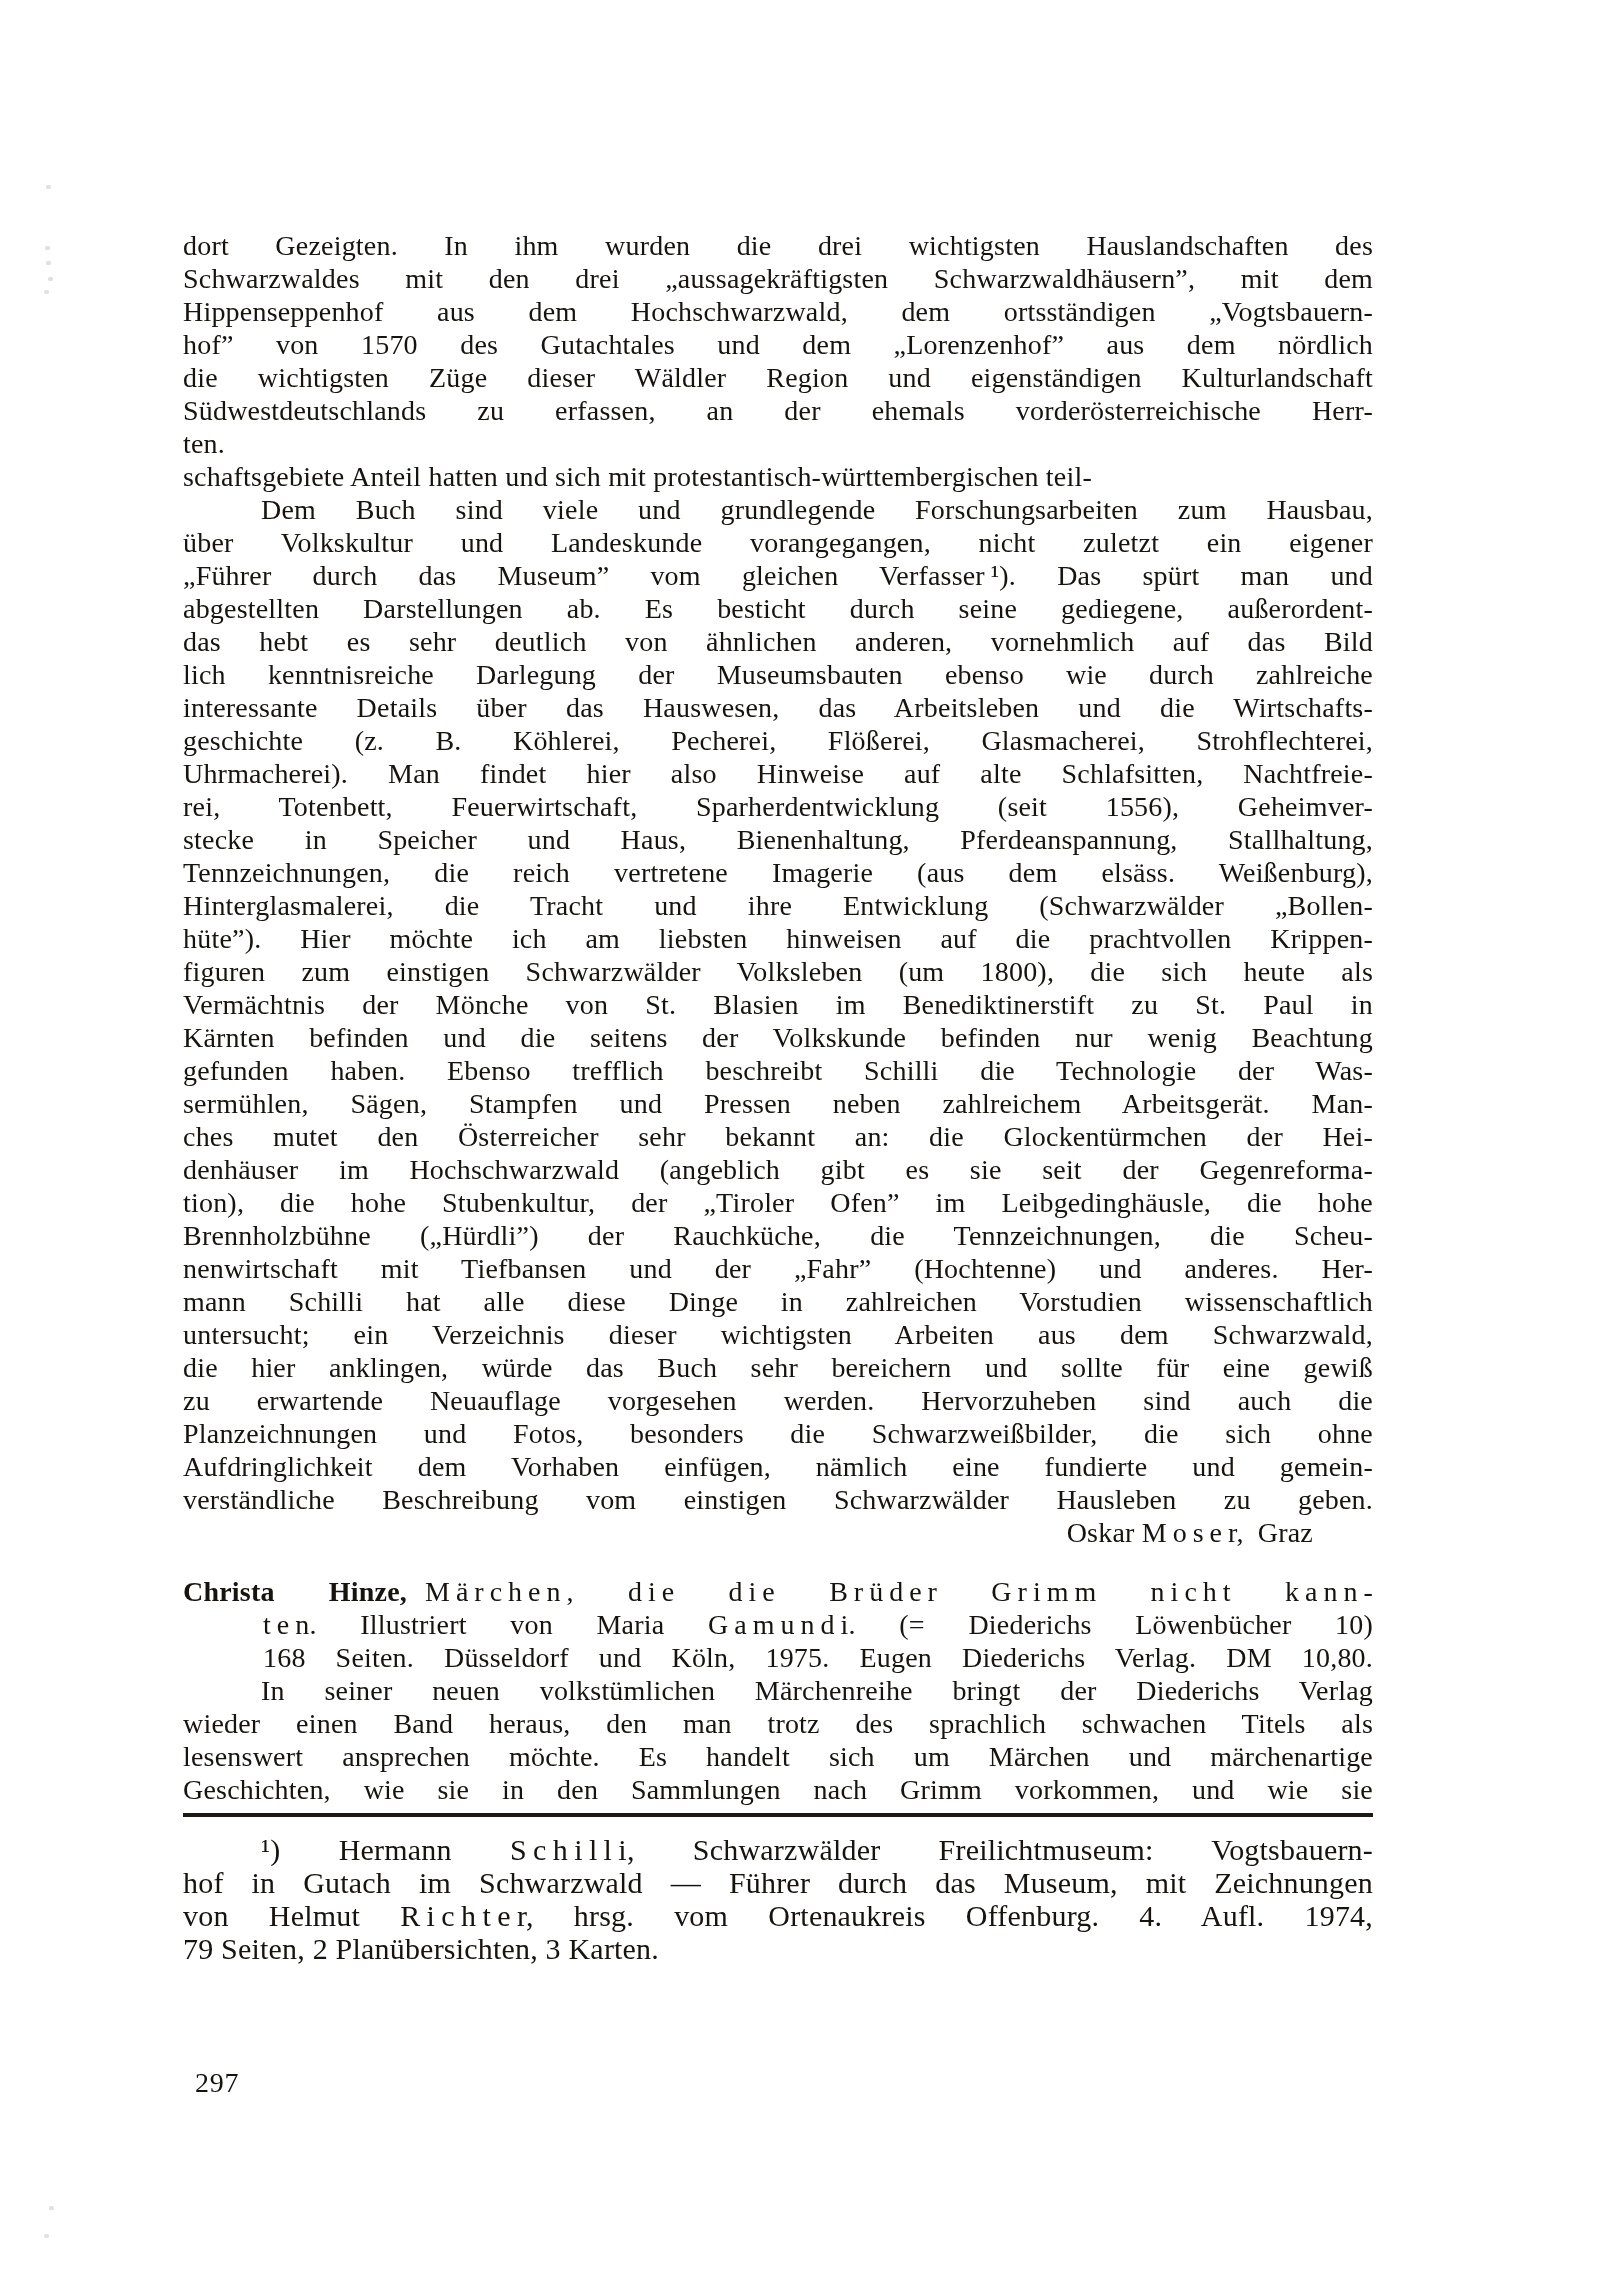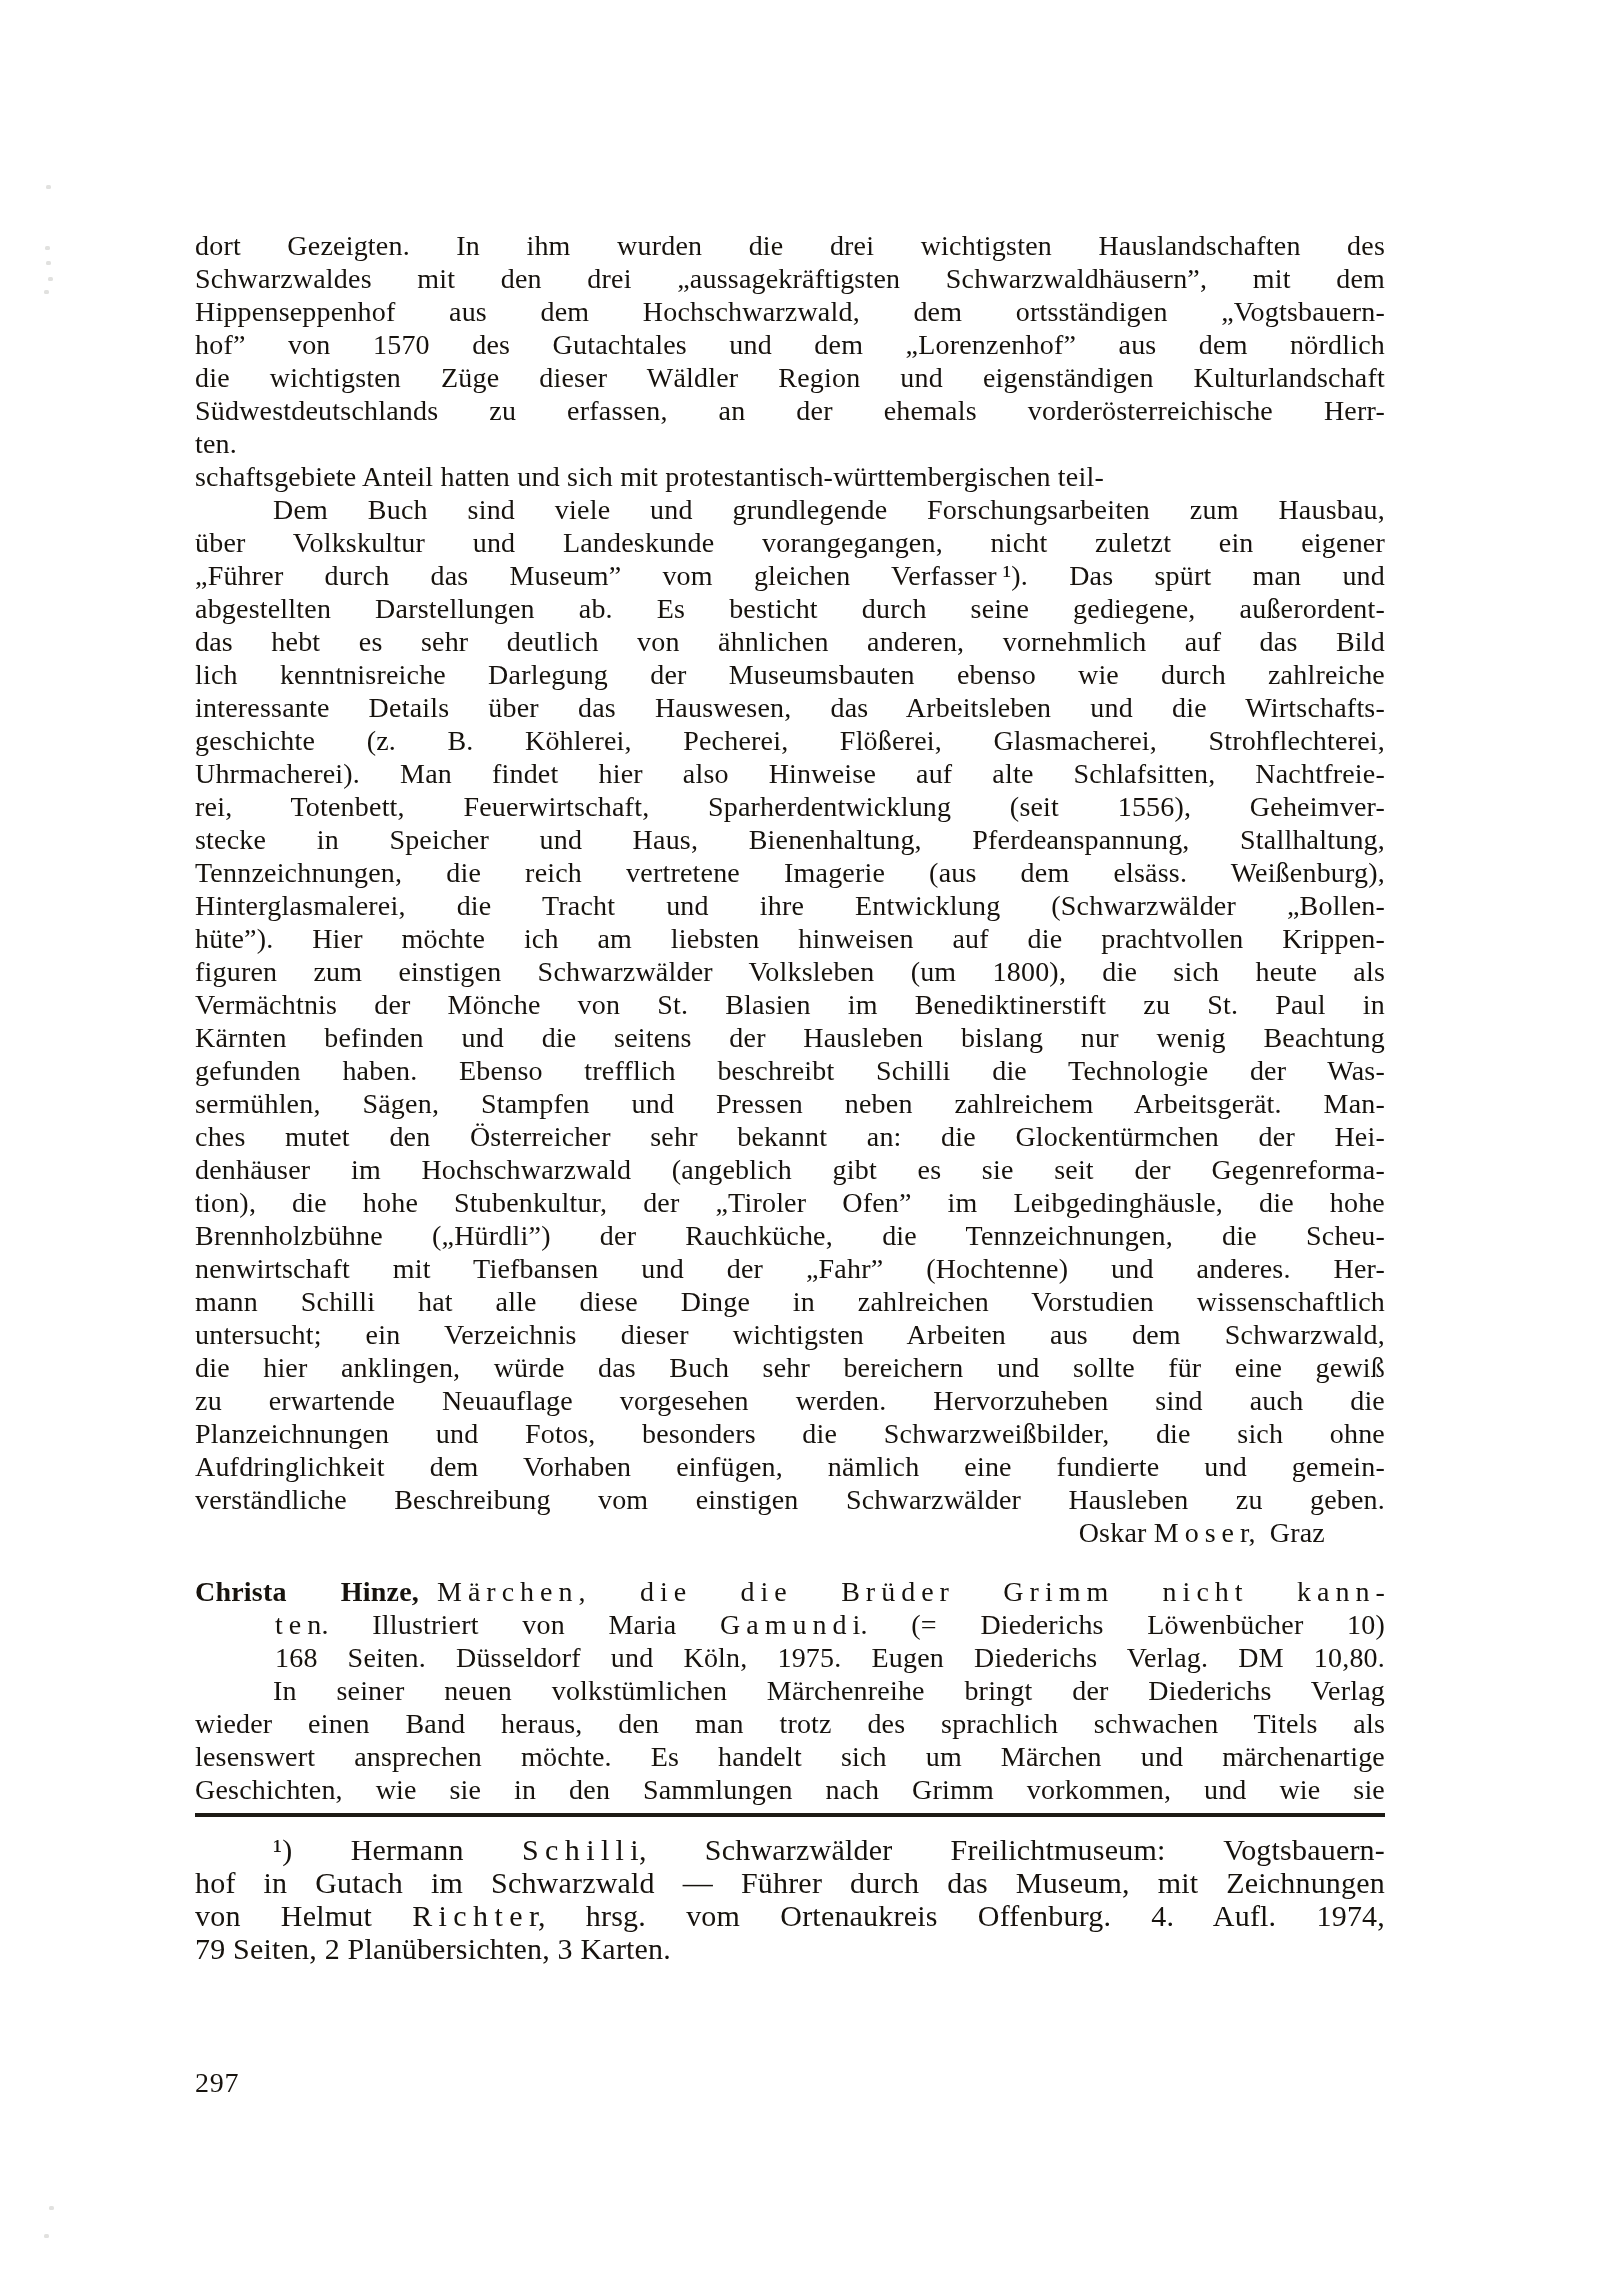--- a/index.html
+++ b/index.html
@@ -7,21 +7,21 @@
     position: relative;
     width: 1623px;
     height: 2295px;
     background: #ffffff;
     overflow: hidden;
     font-family: "Liberation Serif", "DejaVu Serif", serif;
     color: #17130e;
   }
   .column {
     position: absolute;
-    left: 195px;
+    left: 183px;
     top: 229px;
     width: 1190px;
     font-size: 28px;
     line-height: 33px;
     letter-spacing: 0.2px;
   }
   .tline {
     text-align: justify;
     text-align-last: justify;
   }
@@ -116,21 +116,21 @@
         <div class="tline">interessante Details über das Hauswesen, das Arbeitsleben und die Wirtschafts-</div>
         <div class="tline">geschichte (z. B. Köhlerei, Pecherei, Flößerei, Glasmacherei, Strohflechterei,</div>
         <div class="tline">Uhrmacherei). Man findet hier also Hinweise auf alte Schlafsitten, Nachtfreie-</div>
         <div class="tline">rei, Totenbett, Feuerwirtschaft, Sparherdentwicklung (seit 1556), Geheimver-</div>
         <div class="tline">stecke in Speicher und Haus, Bienenhaltung, Pferdeanspannung, Stallhaltung,</div>
         <div class="tline">Tennzeichnungen, die reich vertretene Imagerie (aus dem elsäss. Weißenburg),</div>
         <div class="tline">Hinterglasmalerei, die Tracht und ihre Entwicklung (Schwarzwälder „Bollen-</div>
         <div class="tline">hüte”). Hier möchte ich am liebsten hinweisen auf die prachtvollen Krippen-</div>
         <div class="tline">figuren zum einstigen Schwarzwälder Volksleben (um 1800), die sich heute als</div>
         <div class="tline">Vermächtnis der Mönche von St. Blasien im Benediktinerstift zu St. Paul in</div>
-        <div class="tline">Kärnten befinden und die seitens der Hausleben bislang nur wenig Beachtung</div>
+        <div class="tline">Kärnten befinden und die seitens der Volkskunde befinden nur wenig Beachtung</div>
         <div class="tline">gefunden haben. Ebenso trefflich beschreibt Schilli die Technologie der Was-</div>
         <div class="tline">sermühlen, Sägen, Stampfen und Pressen neben zahlreichem Arbeitsgerät. Man-</div>
         <div class="tline">ches mutet den Österreicher sehr bekannt an: die Glockentürmchen der Hei-</div>
         <div class="tline">denhäuser im Hochschwarzwald (angeblich gibt es sie seit der Gegenreforma-</div>
         <div class="tline">tion), die hohe Stubenkultur, der „Tiroler Ofen” im Leibgedinghäusle, die hohe</div>
         <div class="tline">Brennholzbühne („Hürdli”) der Rauchküche, die Tennzeichnungen, die Scheu-</div>
         <div class="tline">nenwirtschaft mit Tiefbansen und der „Fahr” (Hochtenne) und anderes. Her-</div>
         <div class="tline">mann Schilli hat alle diese Dinge in zahlreichen Vorstudien wissenschaftlich</div>
         <div class="tline">untersucht; ein Verzeichnis dieser wichtigsten Arbeiten aus dem Schwarzwald,</div>
         <div class="tline">die hier anklingen, würde das Buch sehr bereichern und sollte für eine gewiß</div>

